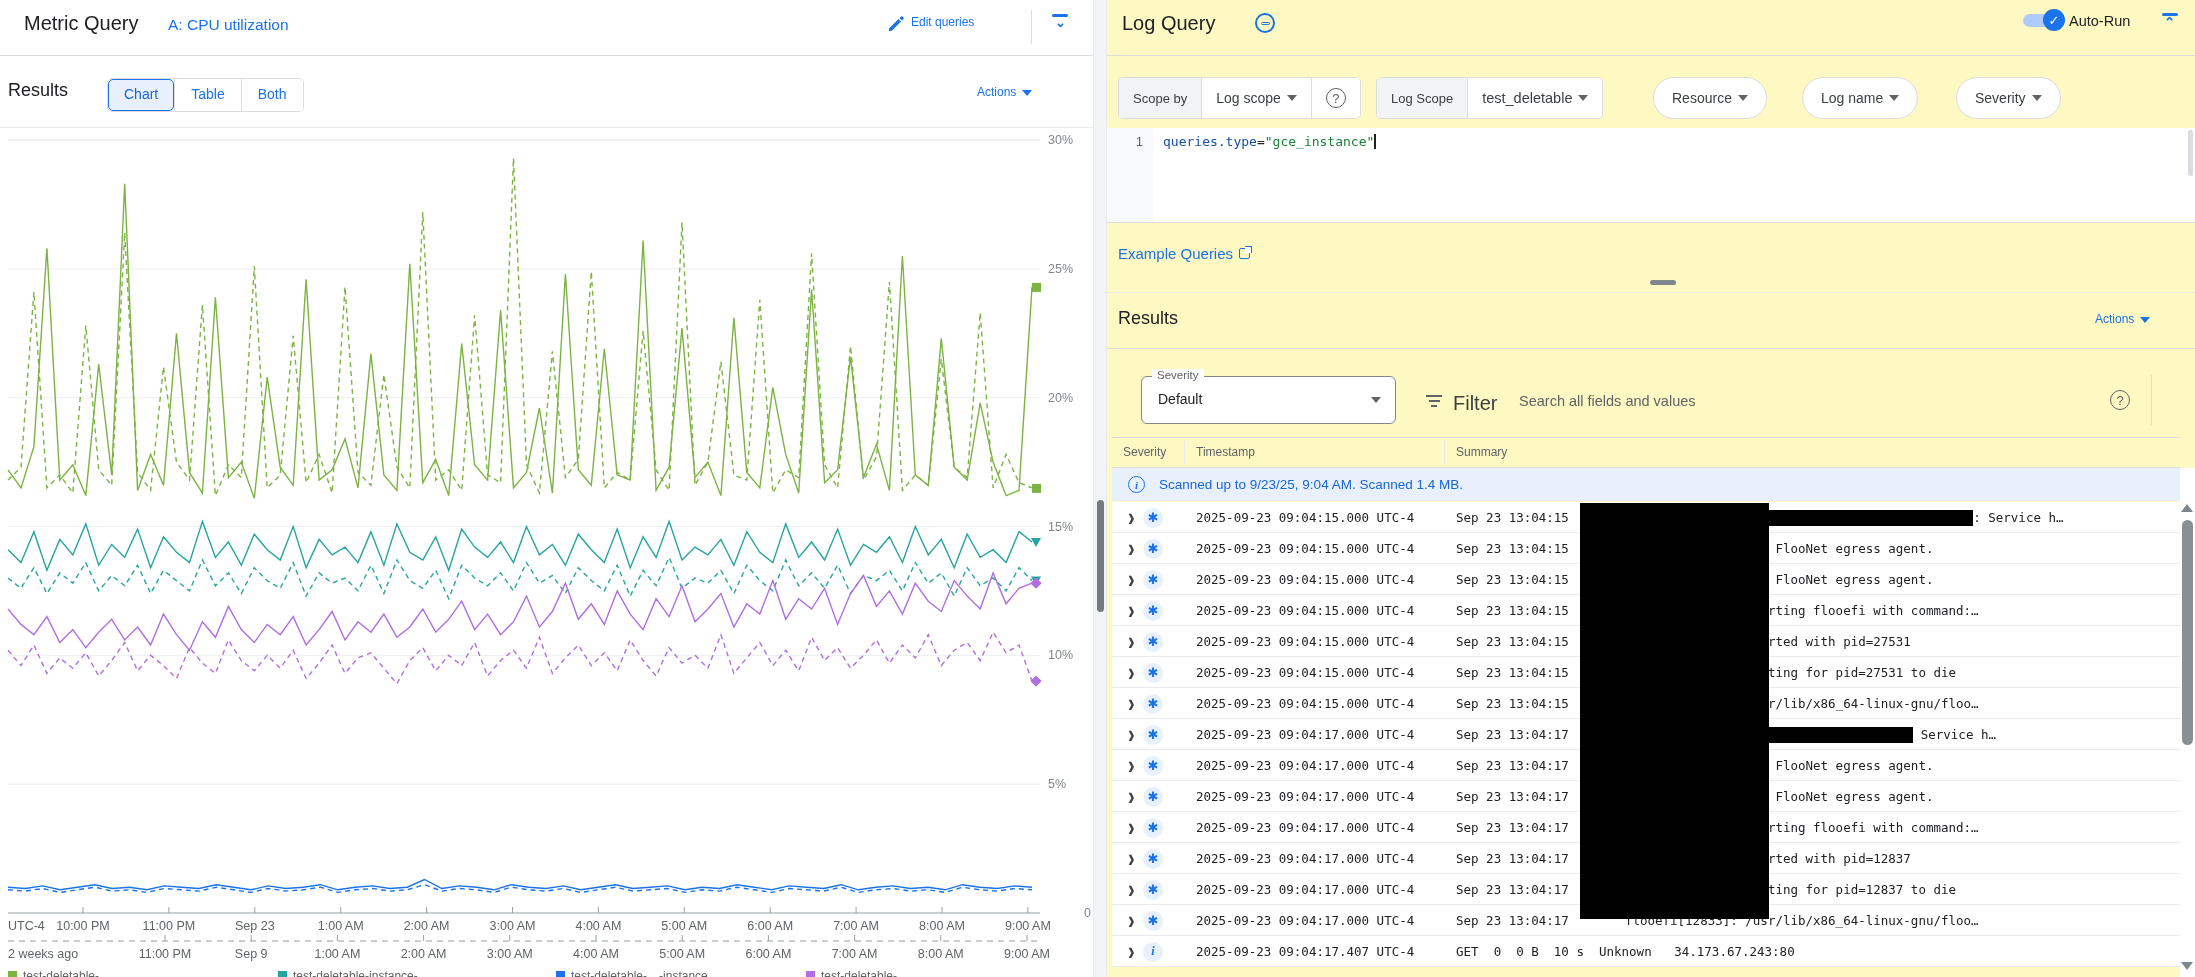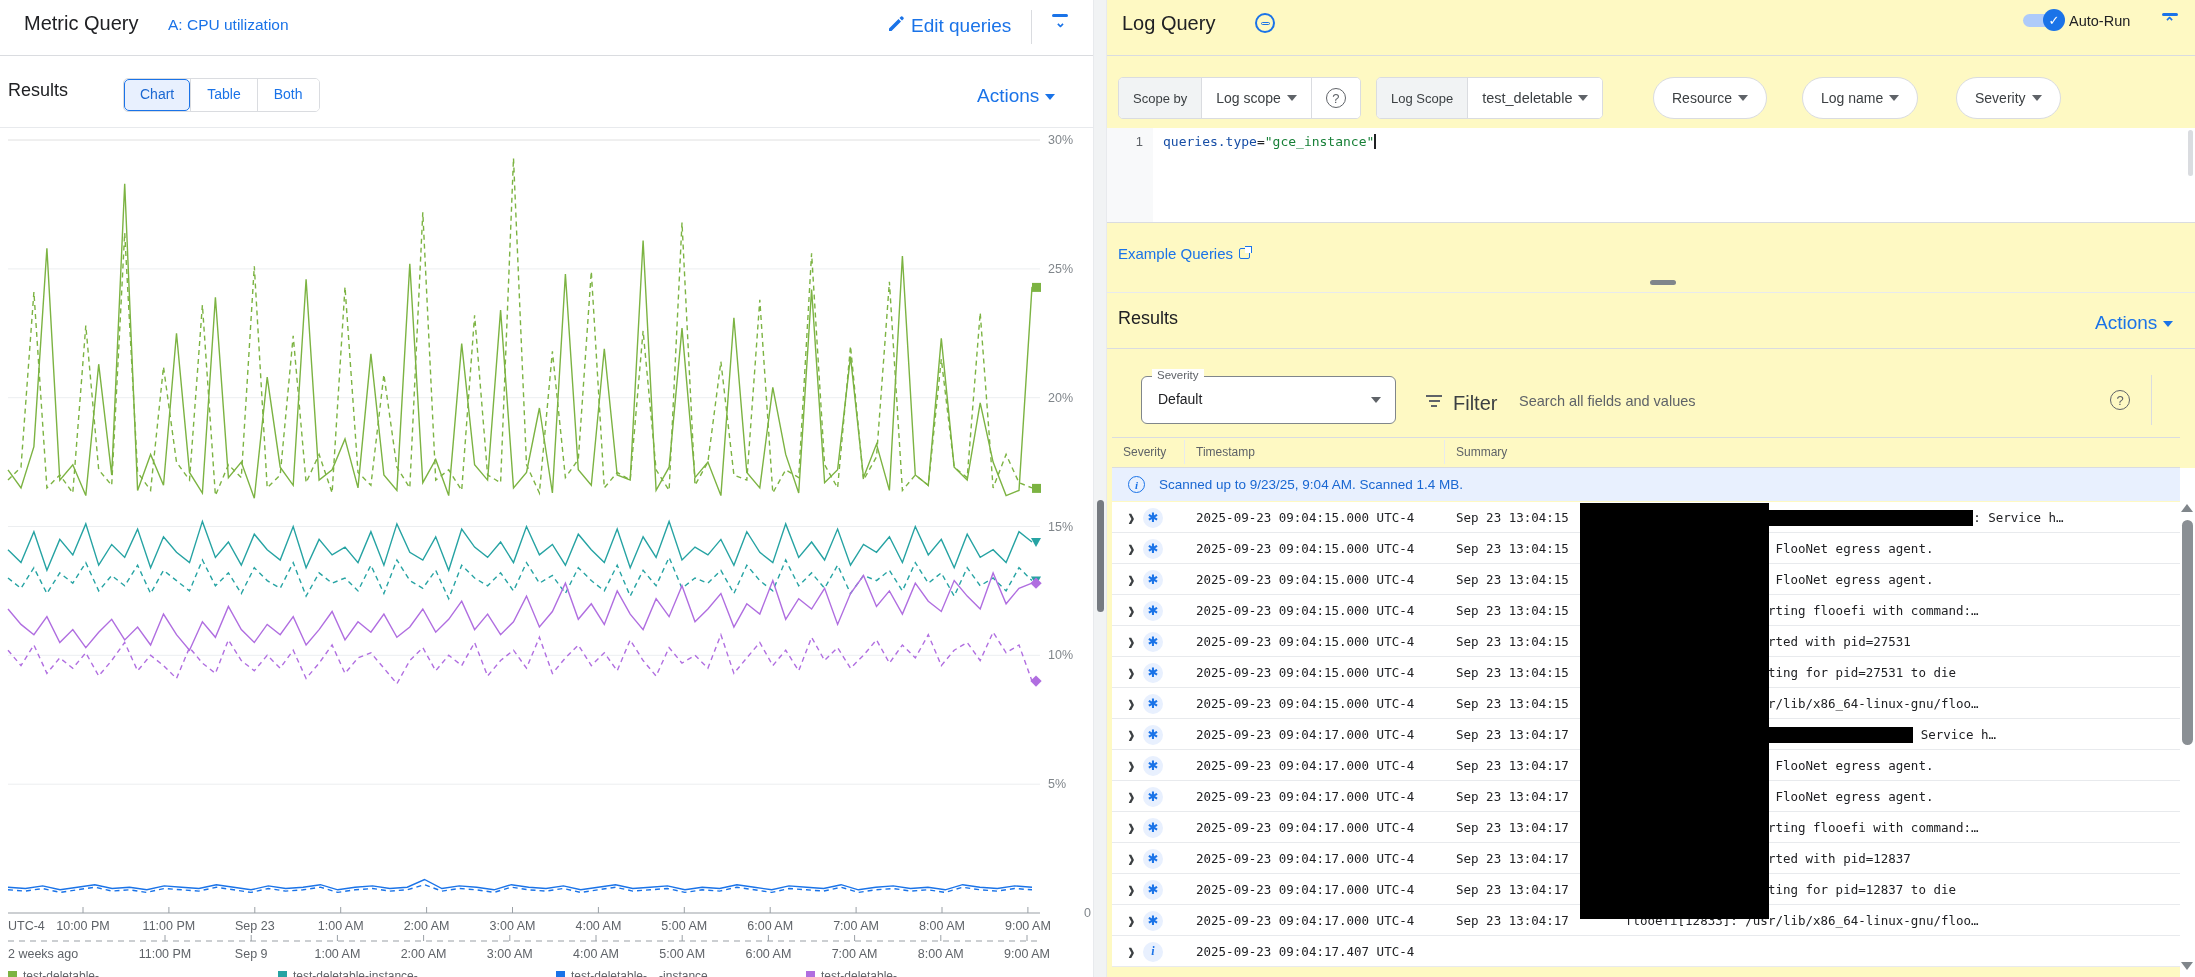--- a/index.html
+++ b/index.html
@@ -15,28 +15,28 @@
   #panel-left  { position:absolute; left:0; top:0; width:1313px; height:977px; background:#fff; }
   #panel-right { position:absolute; left:1107px; top:0; width:1088px; height:977px; background:#fef9c3; }
   #pane-divider { position:absolute; left:1093px; top:0; width:14px; height:977px;
                   background:#f1f3f4; border-left:1px solid #e8eaed; border-right:1px solid #e8eaed; }
   #pane-handle { position:absolute; left:3px; top:500px; width:7px; height:112px;
                  background:#757a80; border-radius:4px; }
 
   
   .h1 { font-size:20px; color:#202124; }
   .h2 { font-size:18px; color:#202124; }
-  .linklike { color:#1a73e8; font-size:19px; cursor:pointer; }
+  .linklike { color:#1a73e8; font-size:12px; cursor:pointer; }
   .caret { display:inline-block; width:0; height:0; border-left:5px solid transparent;
            border-right:5px solid transparent; border-top:6px solid #1a73e8; margin-left:6px; vertical-align:middle; }
   .caret.gray { border-top-color:#5f6368; }
   .vsep { position:absolute; width:1px; background:#dadce0; }
 
   
-  .tabseg { position:absolute; display:inline-flex; border:1px solid #dadce0; border-radius:5px; overflow:hidden; height:34px;margin-left:16px; }
+  .tabseg { position:absolute; display:inline-flex; border:1px solid #dadce0; border-radius:5px; overflow:hidden; height:34px; }
   .tab { padding:7px 16px; font-size:14px; color:#1a73e8; background:#fff; border-left:1px solid #dadce0; cursor:pointer; }
   .tab:first-child { border-left:none; }
   .tab.active { background:#e8f0fe; border:1.5px solid #1a73e8; border-radius:5px; color:#1967d2; padding:6px 15px; }
 
   
   .group { position:absolute; top:77px; height:42px; display:inline-flex; align-items:stretch;
            border:1px solid #dadce0; border-radius:5px; overflow:hidden; background:#fff; }
   .gseg { display:flex; align-items:center; padding:0 14px; font-size:14px; color:#3c4043; background:#fff; }
   .gseg.gray { background:#f1f3f4; font-size:13px; color:#3c4043; border-right:1px solid #dadce0; }
   .gseg.brd { border-left:1px solid #dadce0; }
@@ -410,20 +410,21 @@
       <div class="logrow" style="top:905px">
       <span class="chev">›</span>
       <span class="sevcirc">✱</span>
       <span class="ts mono">2025-09-23 09:04:17.000 UTC-4</span>
       <span class="sum mono"><span>Sep 23 13:04:17</span><span style="display:inline-block; width:56px;"></span><span>flooefi[12833]: /usr/lib/x86_64-linux-gnu/floo…</span></span>
     </div>
       <div class="logrow" style="top:936px">
       <span class="chev">›</span>
       <span class="sevcirc info">i</span>
       <span class="ts mono">2025-09-23 09:04:17.407 UTC-4</span>
+      <span class="sum mono"><span></span><span>GET  0  0 B  10 s  Unknown   34.173.67.243:80</span></span>
     </div>
     </div>
   <div id="main-redact"></div>
 
   <div class="sb-track" style="left:1073px; top:468px; width:15px; height:509px;">
     <div class="tri-up" style="position:absolute; left:1px; top:36px;"></div>
     <div class="sb-thumb" style="left:2px; top:52px; width:11px; height:225px;"></div>
     <div class="tri-dn" style="position:absolute; left:1px; top:494px;"></div>
   </div>
 </div>

